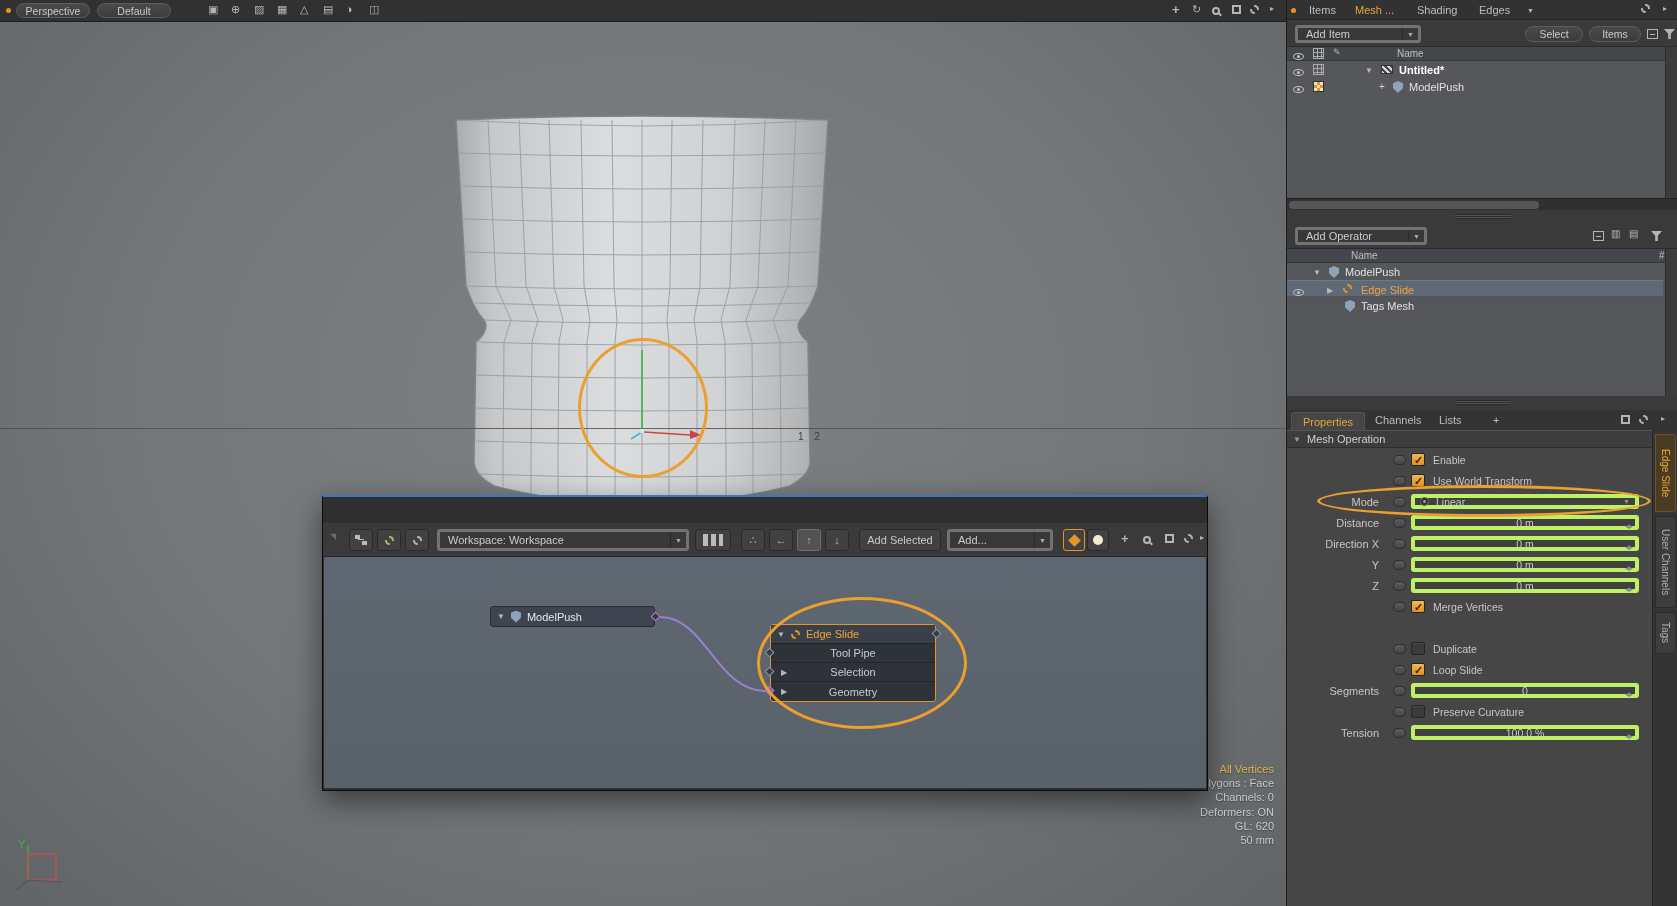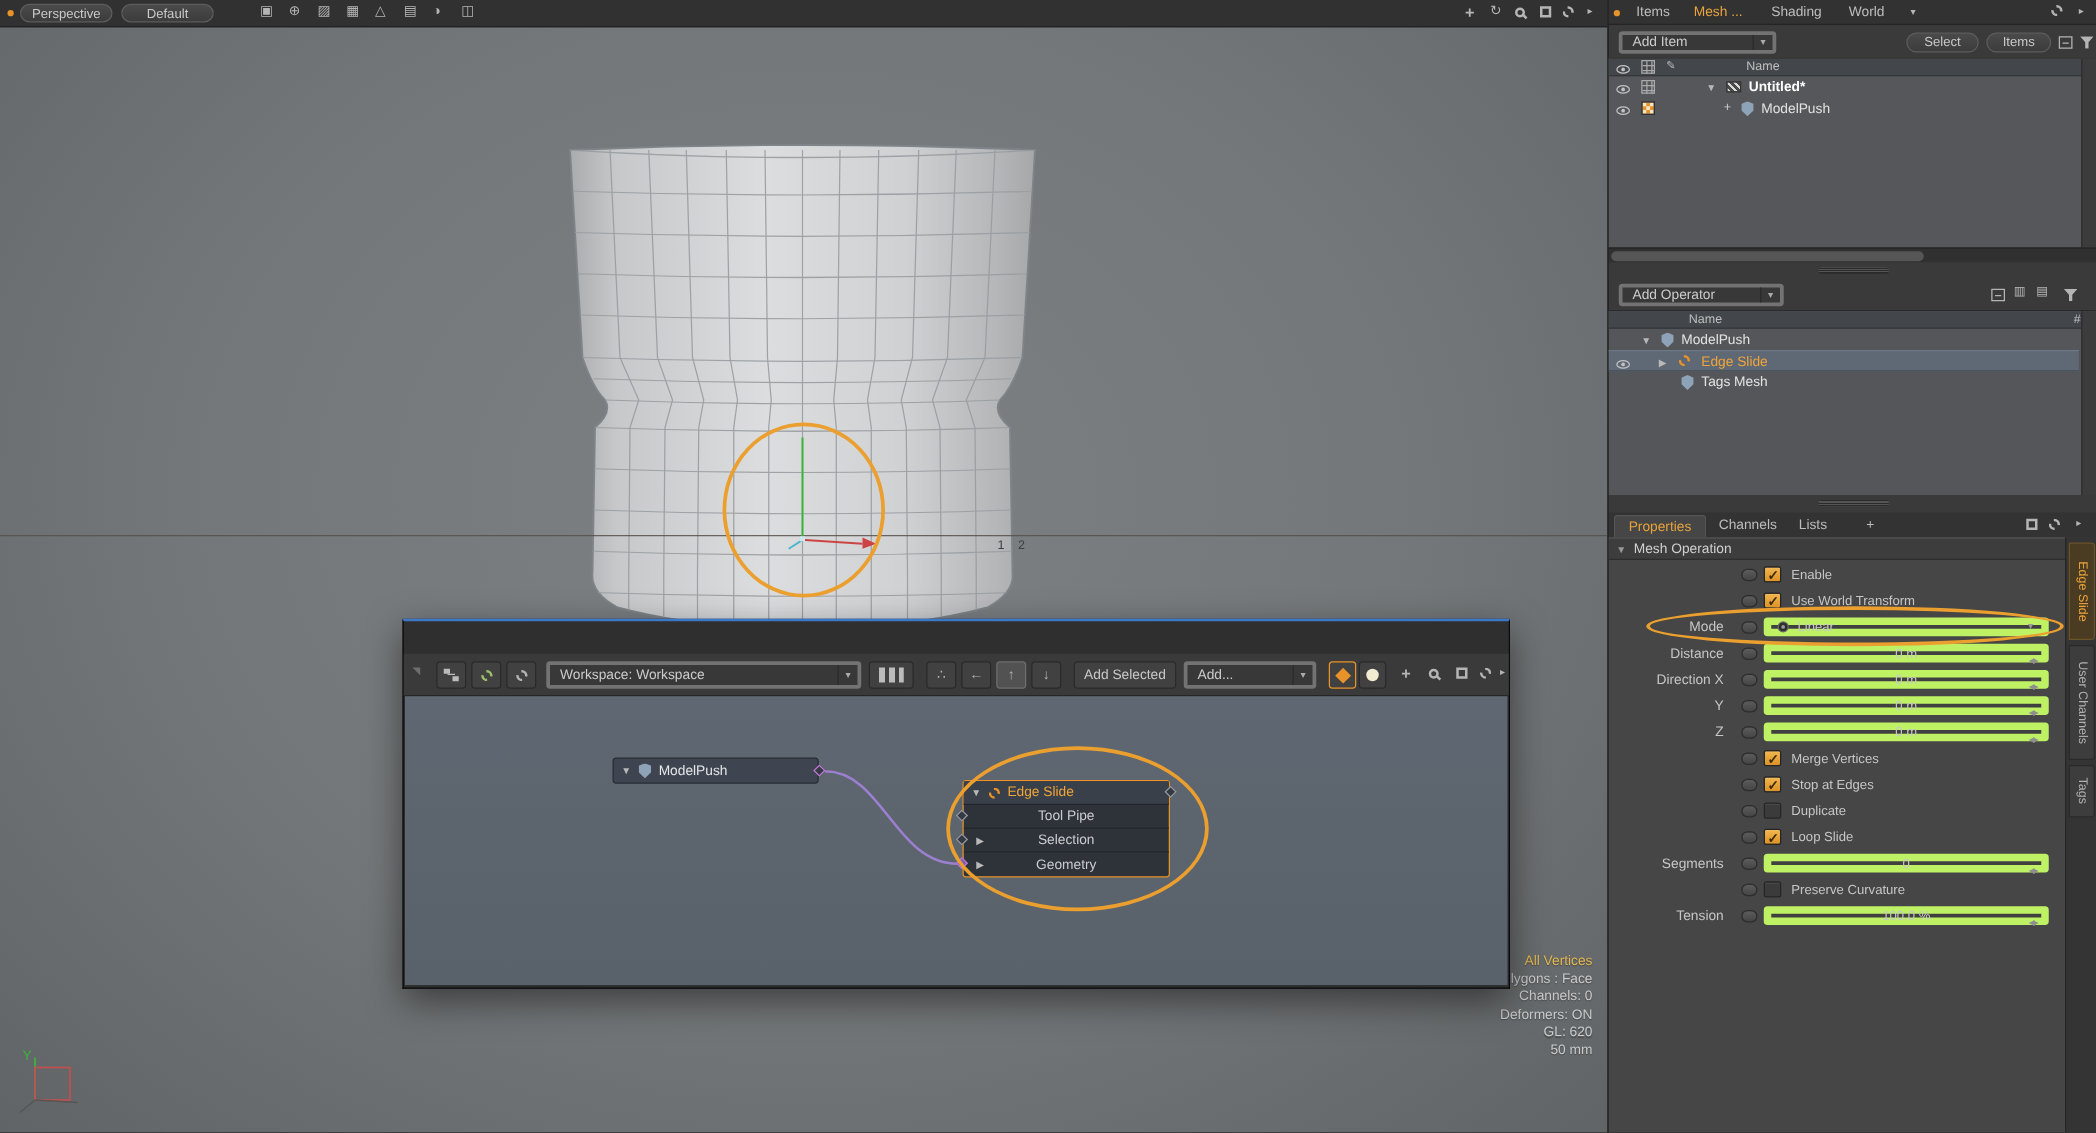--- a/index.html
+++ b/index.html
@@ -39,21 +39,21 @@
   .diamond { position:absolute; width:7px; height:7px; transform:rotate(45deg); background:#343a42; border:1px solid #9a9aa2; }
   .diamond.purple { border-color:#b478d8; background:#8459ad; }
 
   .checkbox { display:inline-block; width:14px; height:13px; border-radius:2px; background:#3b3b3b; border:1px solid #262626; box-shadow:inset 0 1px rgba(255,255,255,.08); position:relative; }
   .checkbox.checked { background:linear-gradient(#f2b650,#dd9226); }
   .checkbox.checked::after { content:"✓"; position:absolute; left:2px; top:0px; font-size:11px; font-weight:bold; color:#3c2a00; }
   .pill { display:inline-block; width:13px; height:10px; border-radius:5px; background:linear-gradient(#5c5c5c,#454545); border:1px solid #2c2c2c; }
   .radio { display:inline-block; width:9px; height:9px; border-radius:50%; background:#2e2e2e; border:1px solid #6a6a6a; position:relative; }
   .radio::after { content:""; position:absolute; left:2px; top:2px; width:3px; height:3px; border-radius:50%; background:#9a9a9a; }
 
-  .field { position:absolute; height:15px; background:#404040; border:6px solid #bef264; border-radius:3px; display:flex; align-items:center; justify-content:center; color:#c8c8c8; font-size:10.5px; }
+  .field { position:absolute; height:15px; background:#404040; border:4px solid #bef264; border-radius:3px; display:flex; align-items:center; justify-content:center; color:#c8c8c8; font-size:10.5px; }
   .field .spin { position:absolute; right:3px; top:2px; font-size:9px; color:#8f8f8f; letter-spacing:-1px; }
   .field.dropdown { justify-content:flex-start; }
   .field .caret { position:absolute; right:5px; font-size:7px; color:#999; }
 
   .prop-row { position:absolute; left:0; width:365px; height:18px; }
   .prop-label { position:absolute; left:0; top:3px; width:100px; text-align:right; padding-right:8px; color:#c6c6c6; font-size:11px; }
   .prop-row .pill { position:absolute; left:106px; top:4px; }
   .prop-row .checkbox { position:absolute; left:124px; top:2px; }
   .prop-row .check-label { position:absolute; left:146px; top:3px; color:#c6c6c6; font-size:10.5px; }
   .prop-row .field { left:124px; top:1px; width:228px; }
@@ -279,21 +279,21 @@
   </div>
 </div>
 
 <div class="abs" style="left:1286px;top:0;width:391px;height:906px;background:#3a3a3a;border-left:1px solid #1c1c1c;">
 
   <div class="abs" style="left:0;top:0;width:391px;height:20px;background:#323232;border-bottom:1px solid #242424;">
     <span class="abs" style="left:4px;top:8px;width:5px;height:5px;border-radius:50%;background:#e8932a;"></span>
     <span class="tab-label abs" style="left:22px;top:4px;">Items</span>
     <span class="tab-label active abs" style="left:68px;top:4px;">Mesh ...</span>
     <span class="tab-label abs" style="left:130px;top:4px;">Shading</span>
-    <span class="tab-label abs" style="left:192px;top:4px;">World</span>
+    <span class="tab-label abs" style="left:192px;top:4px;">Edges</span>
     <span class="glyph abs" style="left:240px;top:7px;font-size:7px;">▼</span>
     <span class="gear-ic abs" style="left:354px;top:4px;"></span>
     <span class="glyph abs" style="left:376px;top:5px;font-size:8px;">▸</span>
   </div>
 
   <div class="abs" style="left:0;top:22px;width:391px;height:24px;">
     <div class="combo abs" style="left:8px;top:3px;width:126px;height:18px;">
       <span class="combo-text">Add Item</span>
       <span class="combo-caret">▼</span>
     </div>
@@ -442,25 +442,20 @@
           <span class="field">
             <span>0 m</span>
             <span class="spin">◂▸</span>
           </span>
         </div>
         <div class="prop-row" style="top: 147px;">
           <span class="pill"></span>
           <span class="checkbox checked"></span>
           <span class="check-label">Merge Vertices</span>
         </div>
-        <div class="prop-row" style="top: 168px;">
-          <span class="pill"></span>
-          <span class="checkbox checked"></span>
-          <span class="check-label">Stop at Edges</span>
-        </div>
         <div class="prop-row" style="top: 189px;">
           <span class="pill"></span>
           <span class="checkbox "></span>
           <span class="check-label">Duplicate</span>
         </div>
         <div class="prop-row" style="top: 210px;">
           <span class="pill"></span>
           <span class="checkbox checked"></span>
           <span class="check-label">Loop Slide</span>
         </div>

